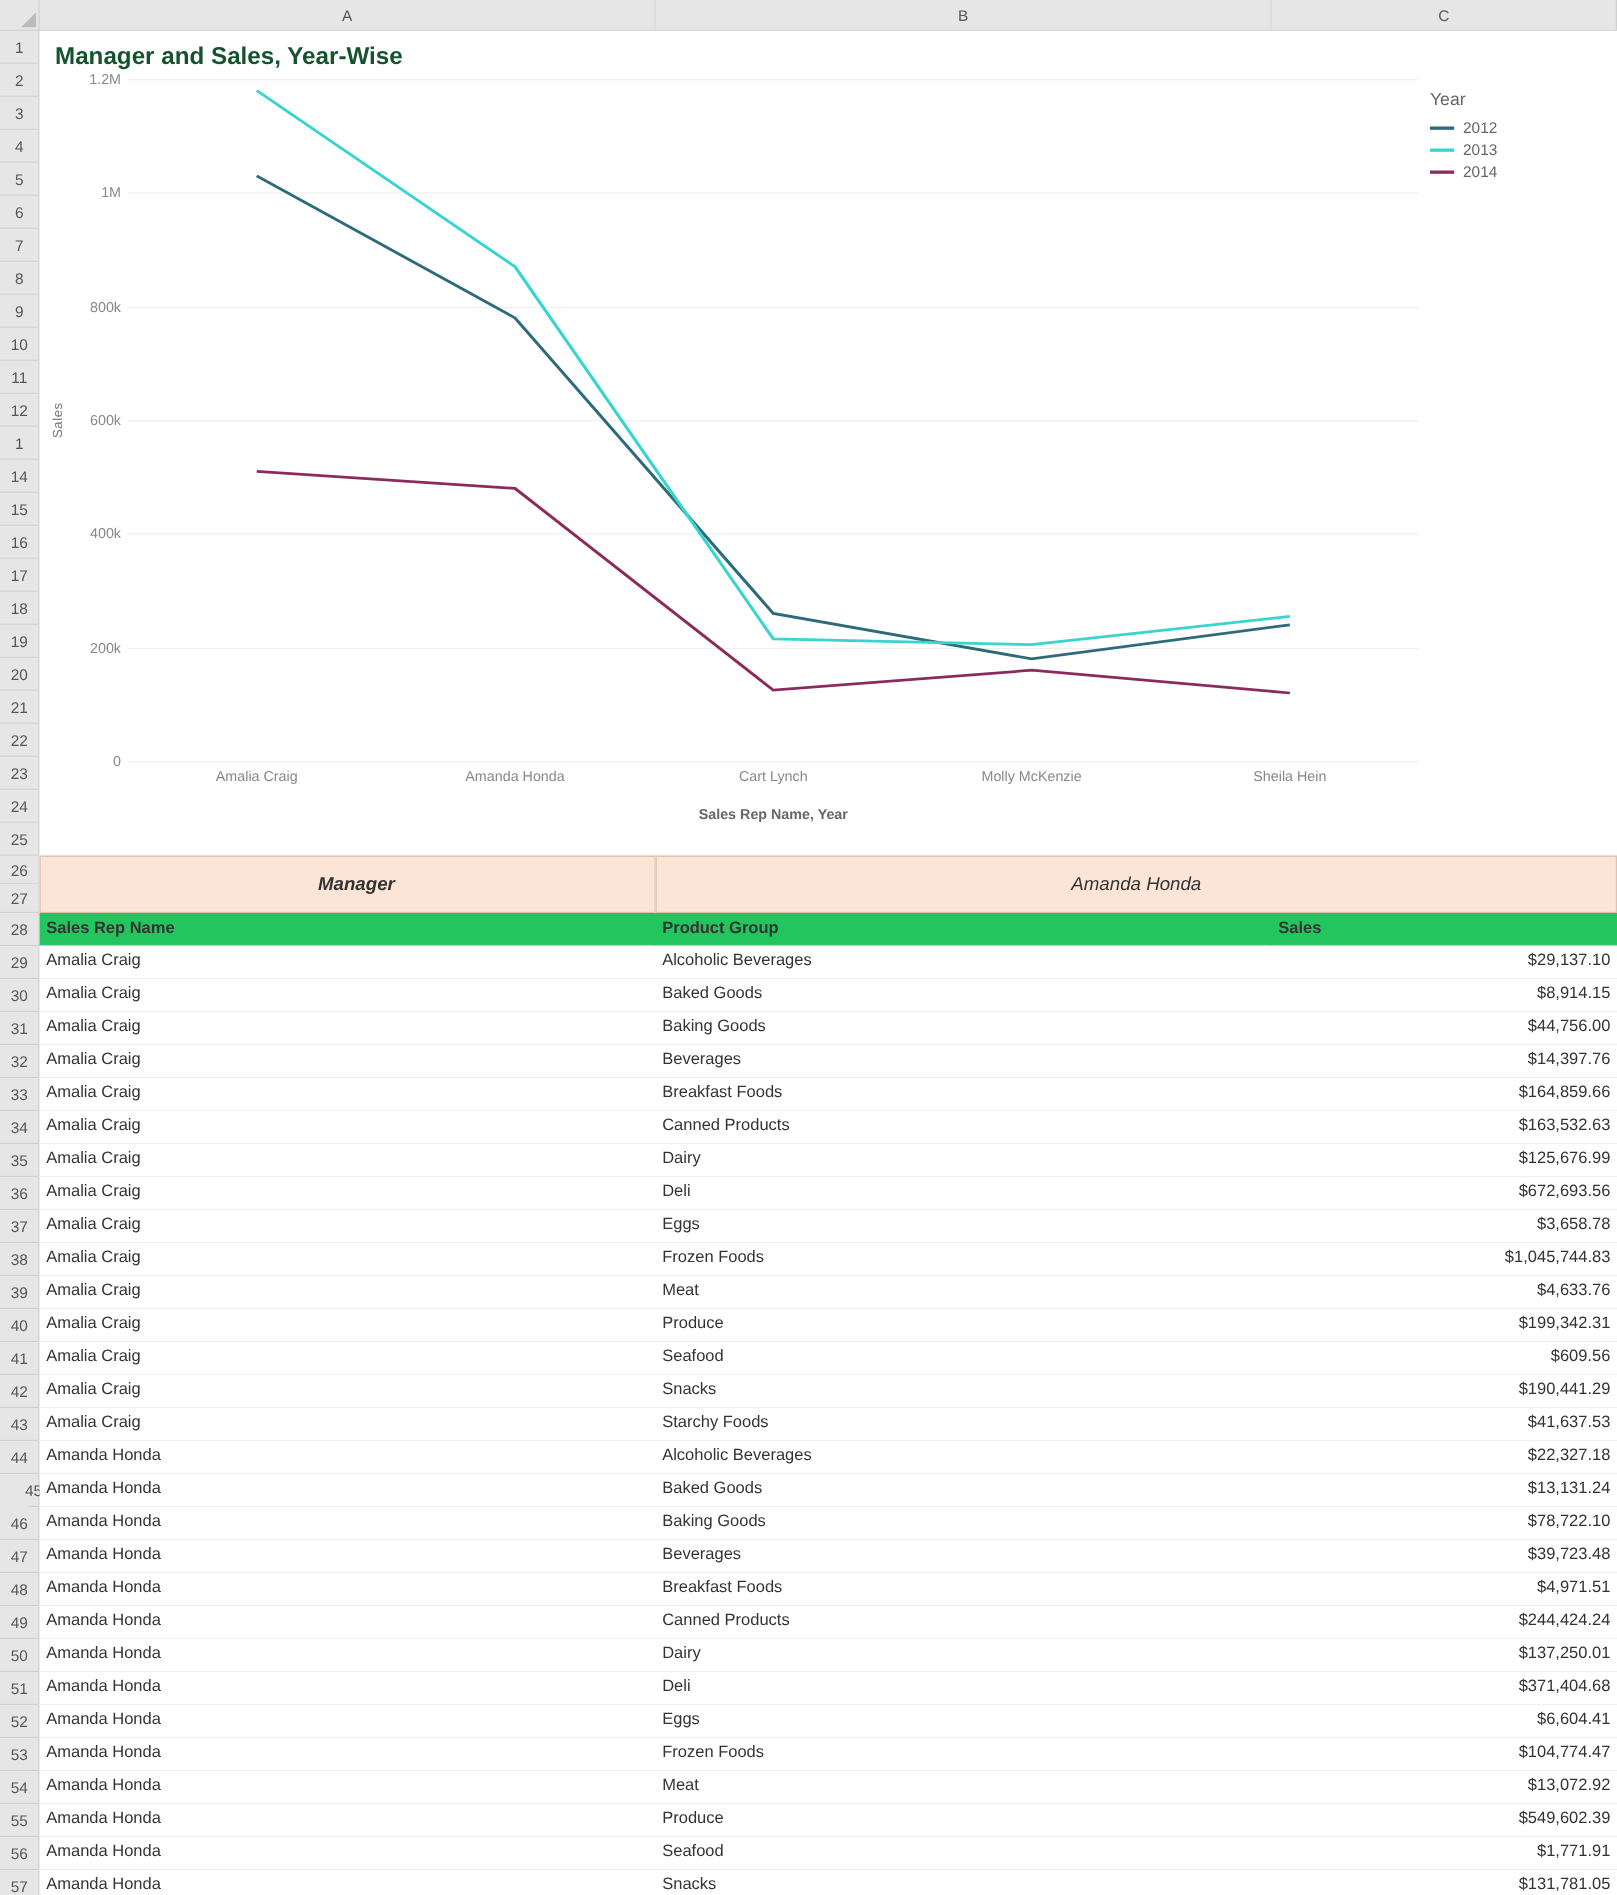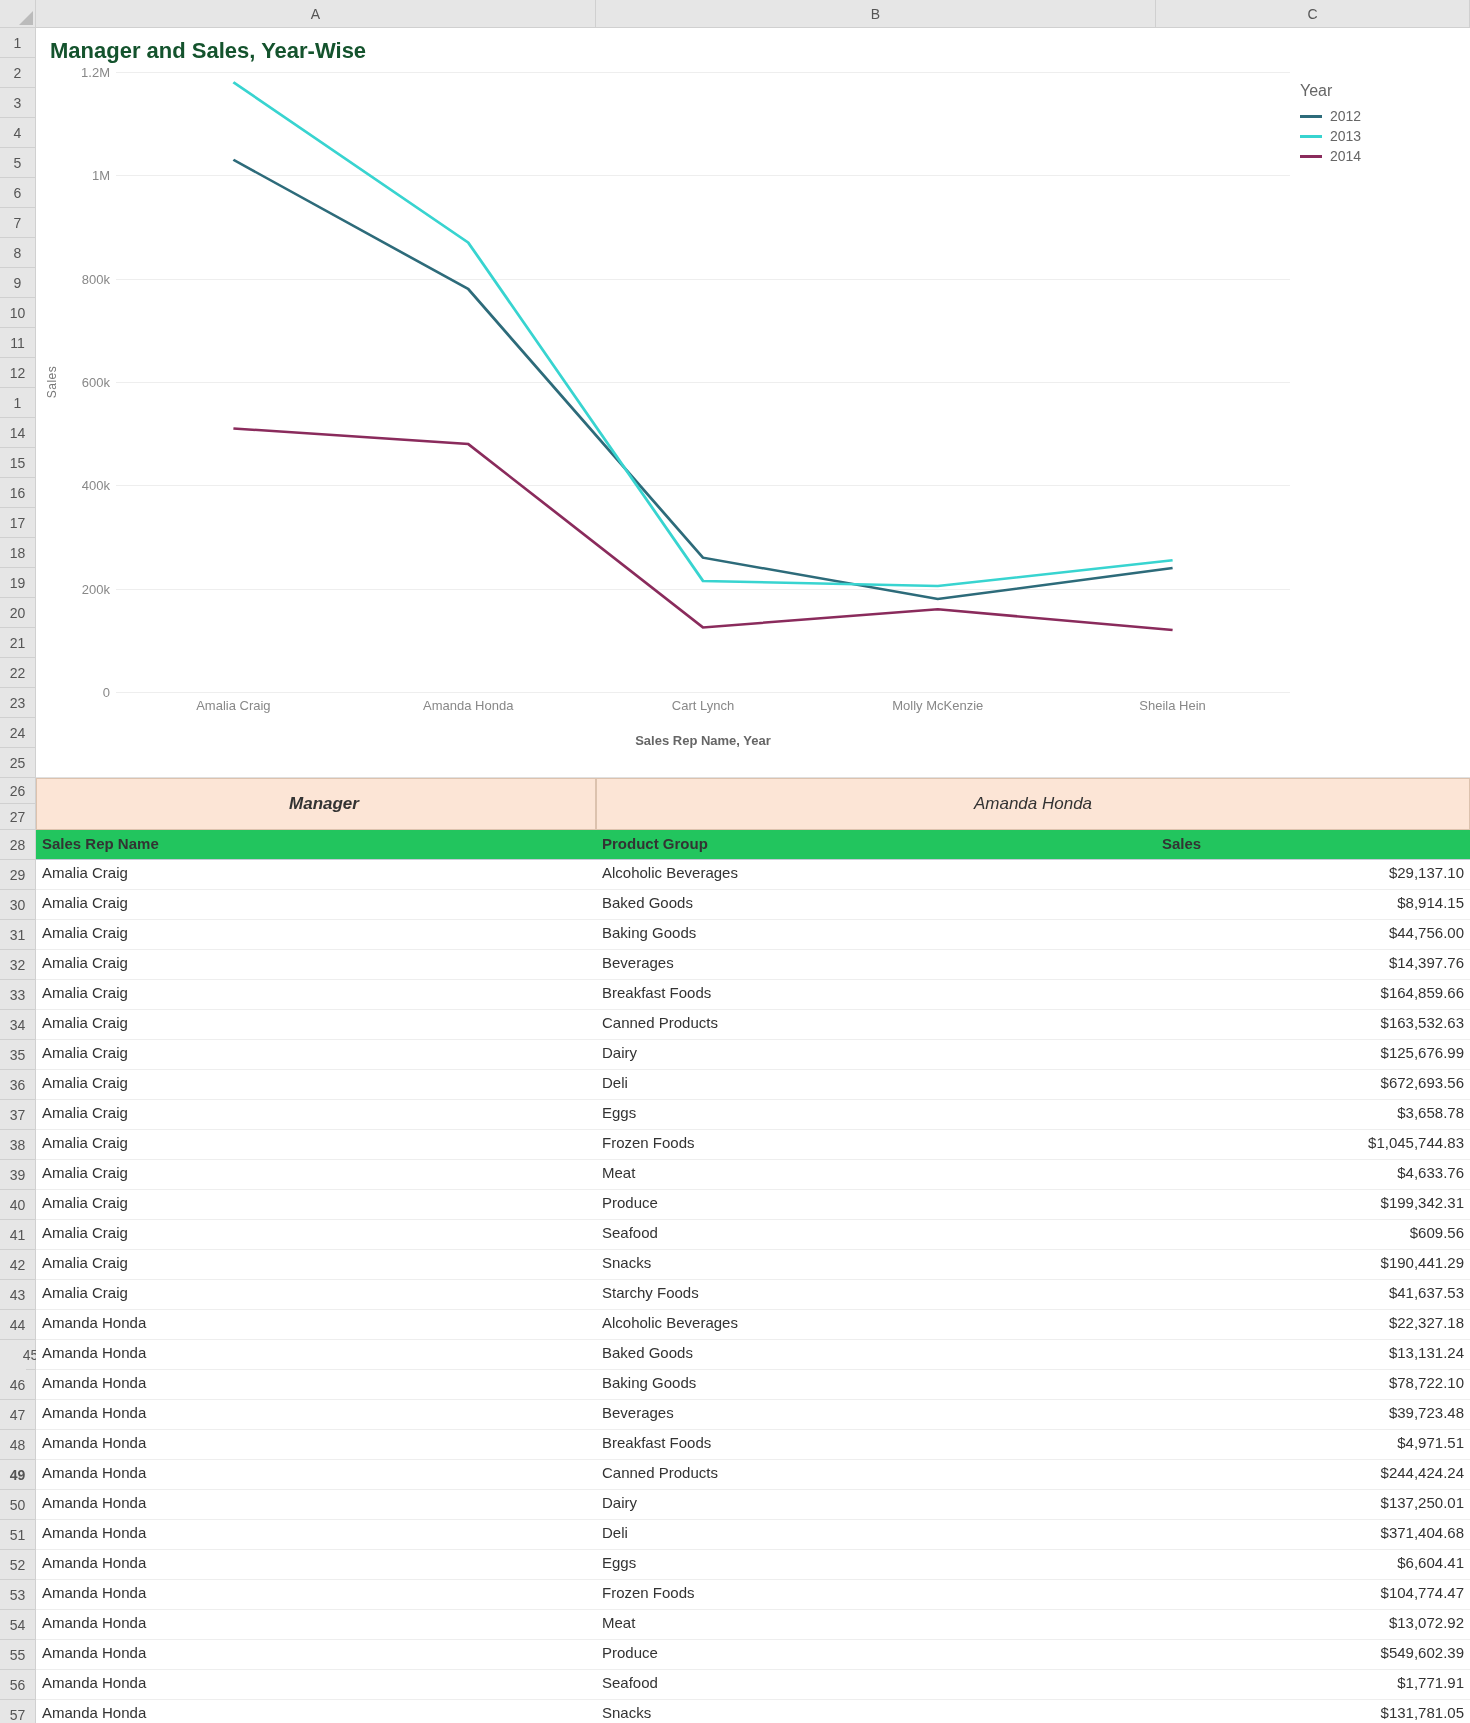--- a/index.html
+++ b/index.html
@@ -113,21 +113,21 @@
       <div class="rowh" style="height: 30px;">39</div>
       <div class="rowh" style="height: 30px;">40</div>
       <div class="rowh" style="height: 30px;">41</div>
       <div class="rowh" style="height: 30px;">42</div>
       <div class="rowh" style="height: 30px;">43</div>
       <div class="rowh" style="height: 30px;">44</div>
       <div class="rowh" style="height: 30px; margin-left: 26px;">45</div>
       <div class="rowh" style="height: 30px;">46</div>
       <div class="rowh" style="height: 30px;">47</div>
       <div class="rowh" style="height: 30px;">48</div>
-      <div class="rowh" style="height: 30px; font-weight: bold;">49</div>
+      <div class="rowh" style="height: 30px;">49</div>
       <div class="rowh" style="height: 30px;">50</div>
       <div class="rowh" style="height: 30px;">51</div>
       <div class="rowh" style="height: 30px;">52</div>
       <div class="rowh" style="height: 30px;">53</div>
       <div class="rowh" style="height: 30px;">54</div>
       <div class="rowh" style="height: 30px;">55</div>
       <div class="rowh" style="height: 30px;">56</div>
       <div class="rowh" style="height: 30px;">57</div>
     </div>
 

